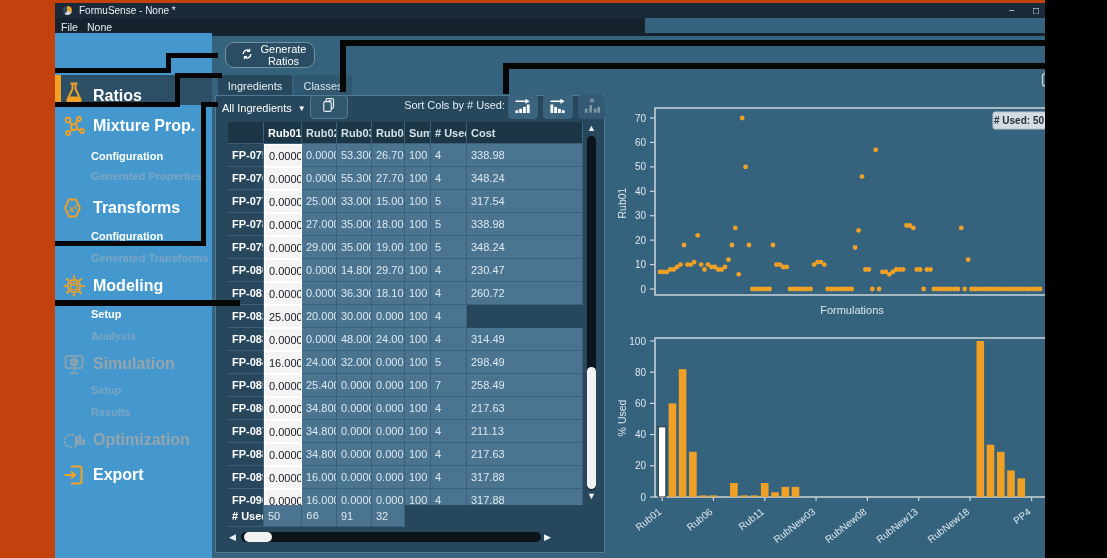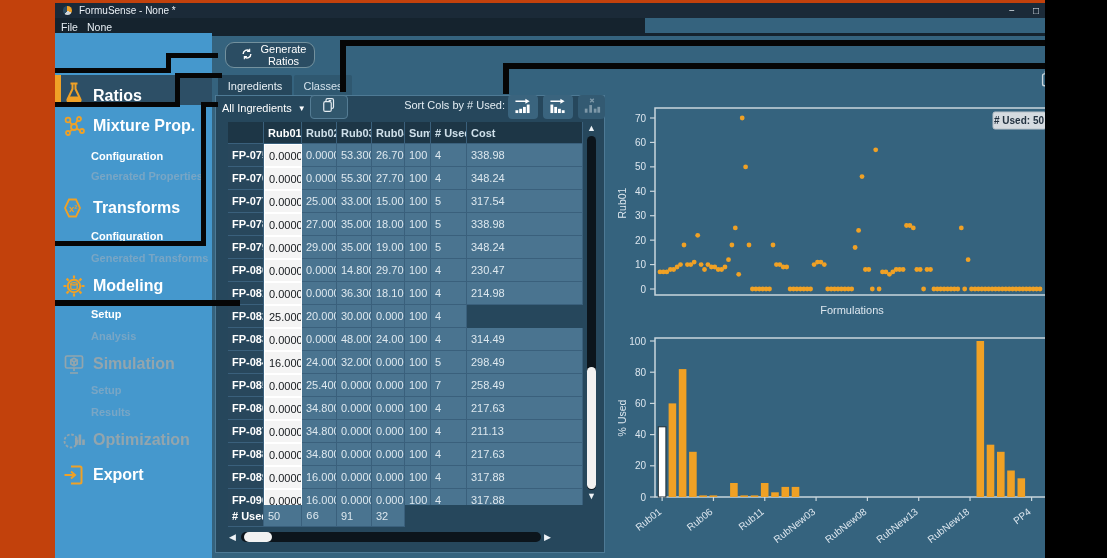--- a/index.html
+++ b/index.html
@@ -318,21 +318,21 @@
           <div class="cell dcell" style="width: 116px; height: 23px;">230.47</div>
         </div>
         <div class="trow b" style="height: 23px;">
           <div class="cell rowhdr" style="width: 36px; height: 23px;">FP-081</div>
           <div class="cell selcell" style="width: 38px; height: 23px;">0.0000</div>
           <div class="cell dcell" style="width: 35px; height: 23px;">0.0000</div>
           <div class="cell dcell" style="width: 35px; height: 23px;">36.300</div>
           <div class="cell dcell" style="width: 33px; height: 23px;">18.100</div>
           <div class="cell dcell" style="width: 26px; height: 23px;">100</div>
           <div class="cell dcell" style="width: 36px; height: 23px;">4</div>
-          <div class="cell dcell" style="width: 116px; height: 23px;">214.98</div>
+          <div class="cell dcell" style="width: 116px; height: 23px;">260.72</div>
         </div>
         <div class="trow b" style="height: 23px;">
           <div class="cell rowhdr" style="width: 36px; height: 23px;">FP-082</div>
           <div class="cell selcell" style="width: 38px; height: 23px;">25.000</div>
           <div class="cell dcell" style="width: 35px; height: 23px;">20.000</div>
           <div class="cell dcell" style="width: 35px; height: 23px;">30.000</div>
           <div class="cell dcell" style="width: 33px; height: 23px;">0.0000</div>
           <div class="cell dcell" style="width: 26px; height: 23px;">100</div>
           <div class="cell dcell" style="width: 36px; height: 23px;">4</div>
           <div class="cell dcell" style="width: 116px; height: 23px; margin-top: 30px;">298.62</div>

